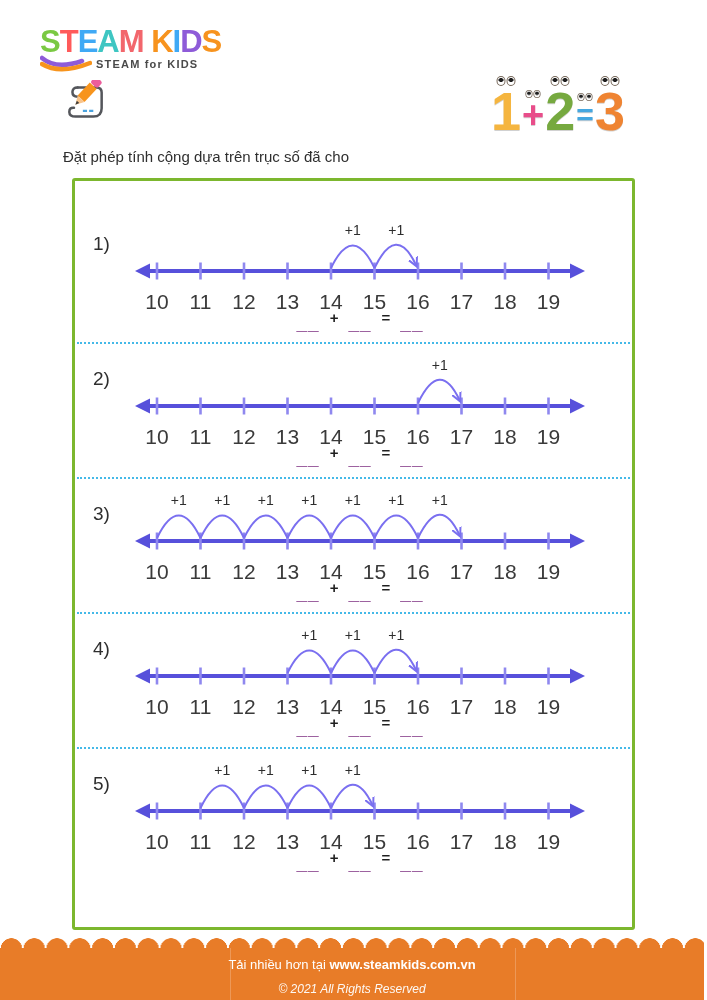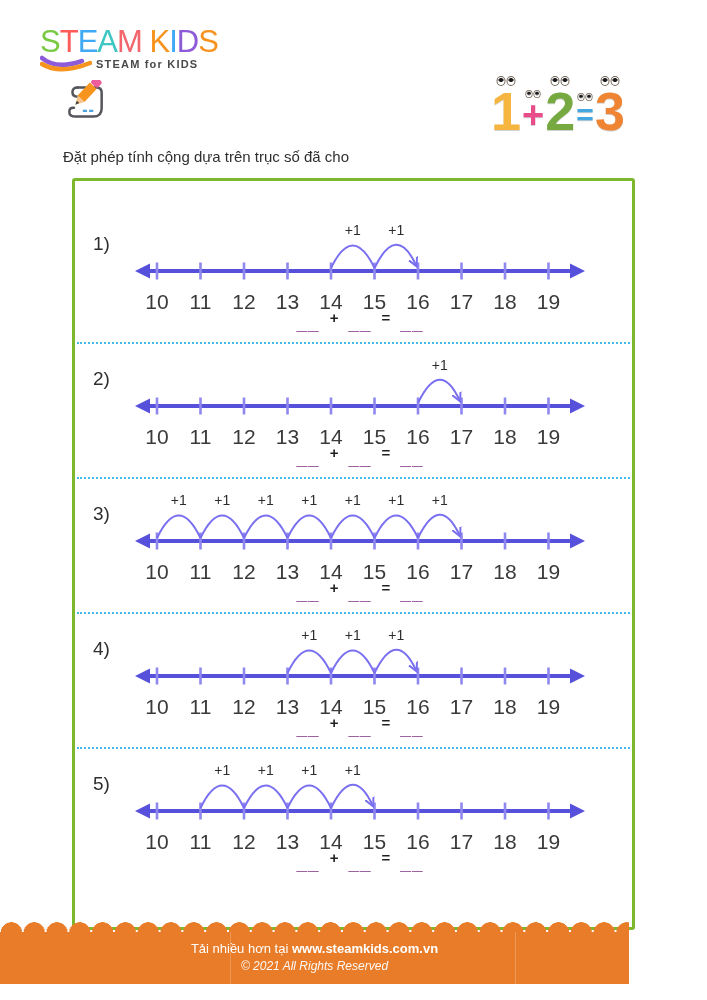--- a/index.html
+++ b/index.html
@@ -1,21 +1,21 @@
 <!DOCTYPE html>
 <html style="--footer-bg: #E87C28;"><head>
 <meta charset="utf-8">
 <style>
   * { margin:0; padding:0; box-sizing:border-box; }
   body { background:#fff; font-family:"Liberation Sans", sans-serif; }
   .page { position:relative; width:707px; height:1000px; background:#fff; overflow:hidden; margin:0 auto; }
 
   
   .logo { position:absolute; left:40px; top:26px; }
-  .logo-word { font-weight:400; font-size:31px; letter-spacing:-1px; line-height:1; }
+  .logo-word { font-weight:700; font-size:31px; letter-spacing:-1px; line-height:1; }
   .logo-word span { display:inline-block; }
   .logo-sub { display:flex; align-items:center; margin-top:-2px; }
   .logo-tagline { font-size:11px; font-weight:700; color:#4a4a4a; letter-spacing:1.2px; margin-left:4px; }
 
   .fields { position:absolute; left:253px; top:38px; display:flex; align-items:flex-end; font-size:15px; font-weight:700; color:#2b2b2b; }
   .dotline { display:inline-block; border-bottom:2px dotted #4a4a4a; height:14px; margin:0 8px 2px 6px; }
   .dotline.name { width:236px; }
   .dotline.date { width:98px; }
 
   
@@ -42,28 +42,28 @@
   .problem.with-sep { border-bottom:2px dotted #45B9E8; }
   .p-label { position:absolute; left:16px; top:24px; font-size:19px; color:#2e2e2e; }
   .p-svg { position:absolute; left:58px; top:14px; }
   .nl-num { font-family:"Liberation Sans", sans-serif; font-size:21px; font-weight:500; fill:#3a3a3a; }
   .nl-jump { font-family:"Liberation Sans", sans-serif; font-size:14px; font-weight:500; fill:#2d2d2d; }
   .p-eq { position:absolute; left:58px; top:104px; width:450px; text-align:center; }
   .p-eq .blank { font-size:19px; font-weight:800; color:#701a75; letter-spacing:1px; margin:0 6px; }
   .p-eq .op { font-size:15px; font-weight:700; color:#1f1f1f; position:relative; top:-7px; margin:0 4px; }
 
   
-  .footer { position:absolute; left:0; bottom:16px; width:629px; height:52px; }
+  .footer { position:absolute; left:0; bottom:0; width:704px; height:52px; }
   .footer-band { position:absolute; left:0; bottom:0; width:100%; height:52px; text-align:center; color:#fff; }
   .scallops { position:absolute; left:0; bottom:52px; width:100%; height:11px;
               background-image:radial-gradient(circle at 11.4px 12px, var(--footer-bg,#E87C28) 10.5px, transparent 11px);
               background-size:22.8px 11px; background-repeat:repeat-x; }
   .footer-line1 { padding-top:9px; font-size:13px; }
   .footer-line1 b { font-weight:800; }
-  .footer-line2 { font-size:12px; font-style:italic; margin-top:3px; opacity:.95;text-align:center; }
+  .footer-line2 { font-size:12px; font-style:italic; margin-top:10px; opacity:.95;text-align:center; }
   .footer-div { position:absolute; top:0; bottom:0; width:1px; background:rgba(255,255,255,0.22); }
 </style>
 </head>
 <body>
 
 <svg width="0" height="0" style="position:absolute">
   <defs>
     <marker id="arc-arrow" viewBox="0 0 10 10" refX="6.5" refY="5" markerWidth="5.5" markerHeight="5.5" orient="auto">
       <path id="arc-arrow-path" d="M0 1 L8 5 L0 9" fill="none" stroke="#7A6FF0" stroke-width="1.8" stroke-linecap="round"></path>
     </marker>

